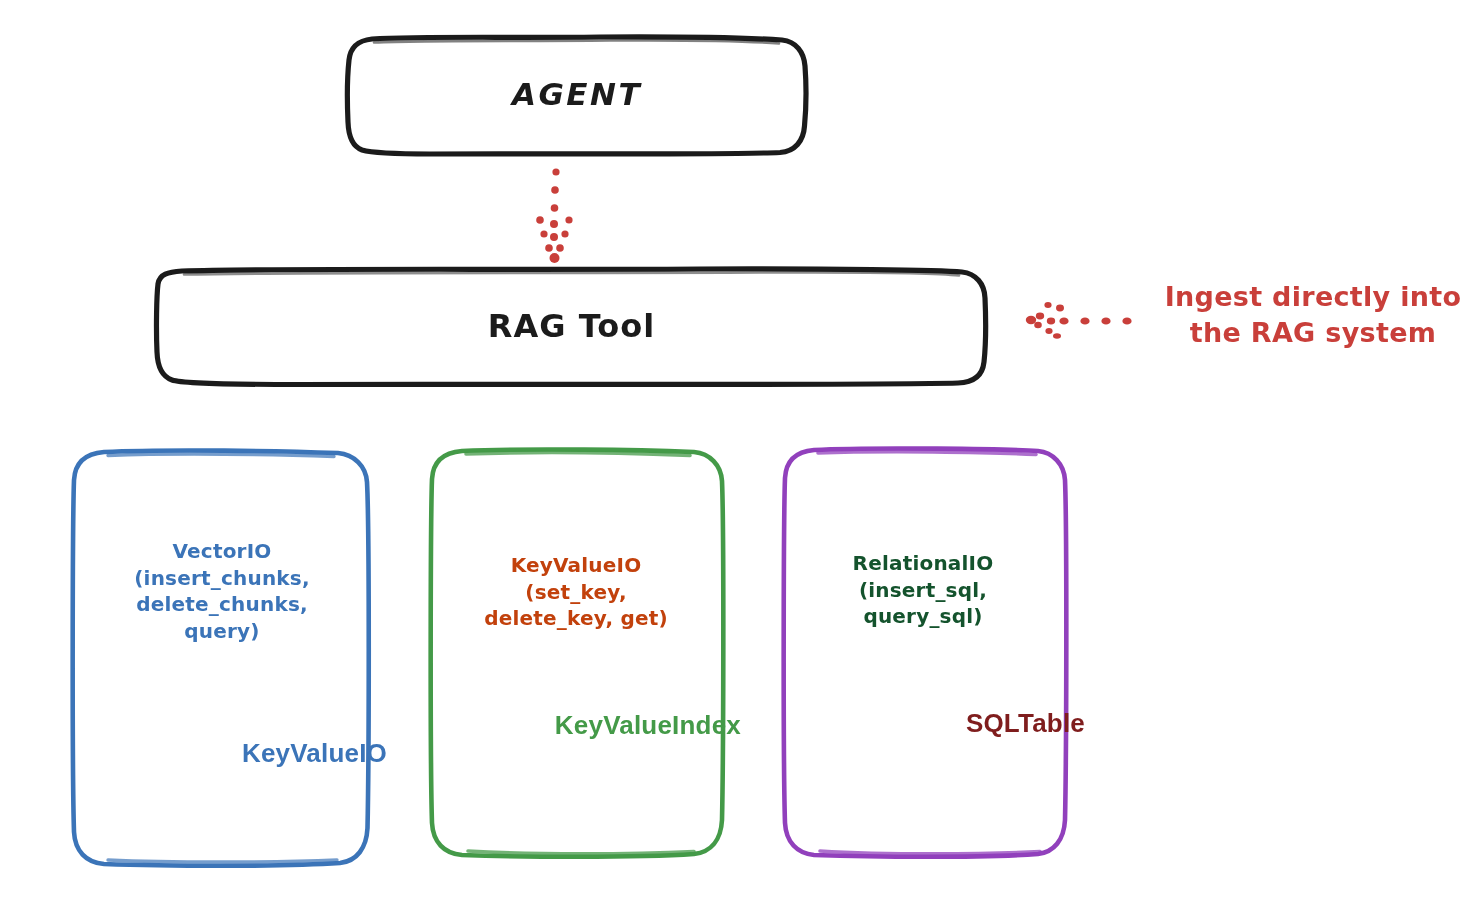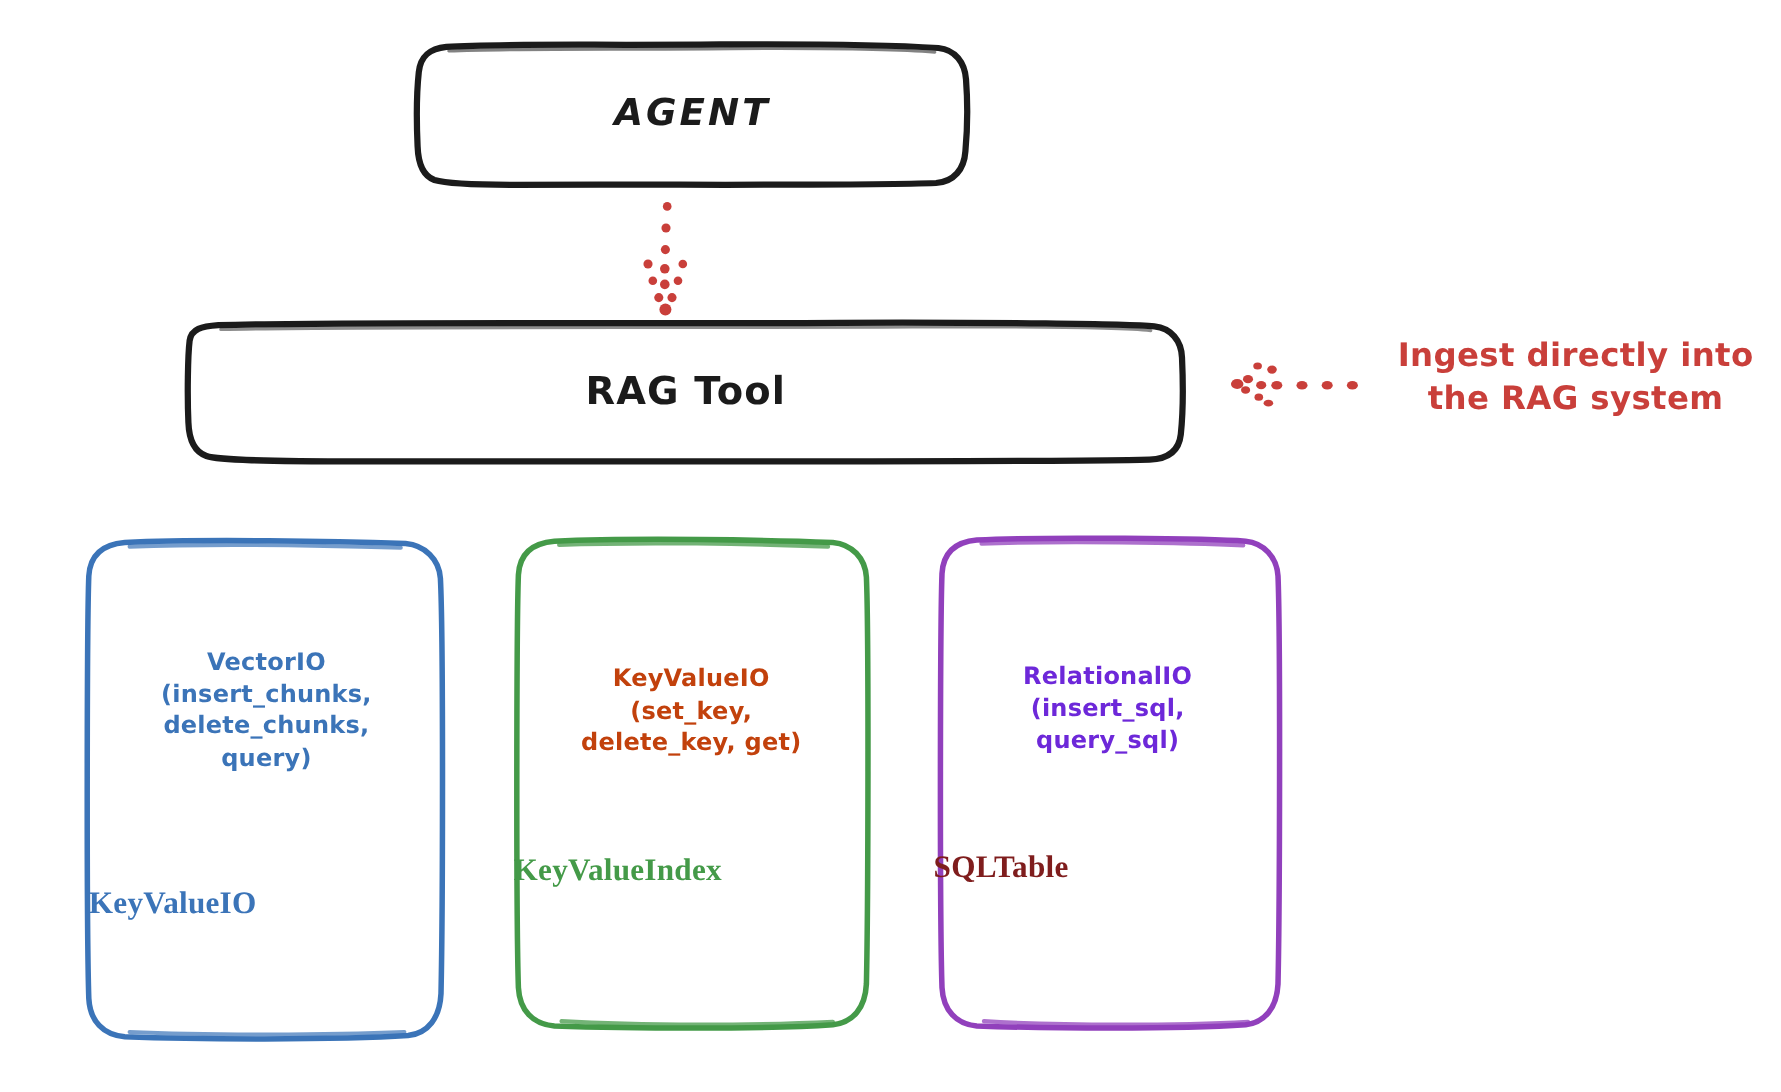--- a/index.html
+++ b/index.html
@@ -74,34 +74,35 @@
     text-align: center;
     font-family: "DejaVu Sans", sans-serif;
     font-weight: 700;
     font-size: 20px;
     line-height: 1.33;
     letter-spacing: 0.2px;
     white-space: pre-line;
   }
   .store-sub {
     position: absolute;
-    text-align: left;
-    font-family: Liberation Serif, serif;
+    text-align: right;
+    font-family: Liberation Sans, sans-serif;
     font-weight: 700;
     font-size: 26px;
     letter-spacing: 0.2px;
+    padding-left: 17px;
   }
 
   #vector-api  { left: 74px;  top: 538px; width: 296px; color: #3b74b8; }
   #vector-idx  { left: 74px;  top: 738px; width: 296px; color: #3b74b8; }
 
   #kv-api      { left: 428px; top: 552px; width: 296px; color: #c2410c; }
   #kv-idx      { left: 428px; top: 710px; width: 296px; color: #449a48; }
 
-  #rel-api     { left: 778px; top: 550px; width: 290px; color: #6d28d9; }
+  #rel-api     { left: 778px; top: 550px; width: 290px; color: #14532d; }
   #rel-idx     { left: 778px; top: 708px; width: 290px; color: #7f1d1d; }
 
   #ingest-note {
     position: absolute;
     left: 1148px;
     top: 279px;
     width: 330px;
     font-family: "DejaVu Sans", sans-serif;
     font-weight: 700;
     font-size: 27px;

